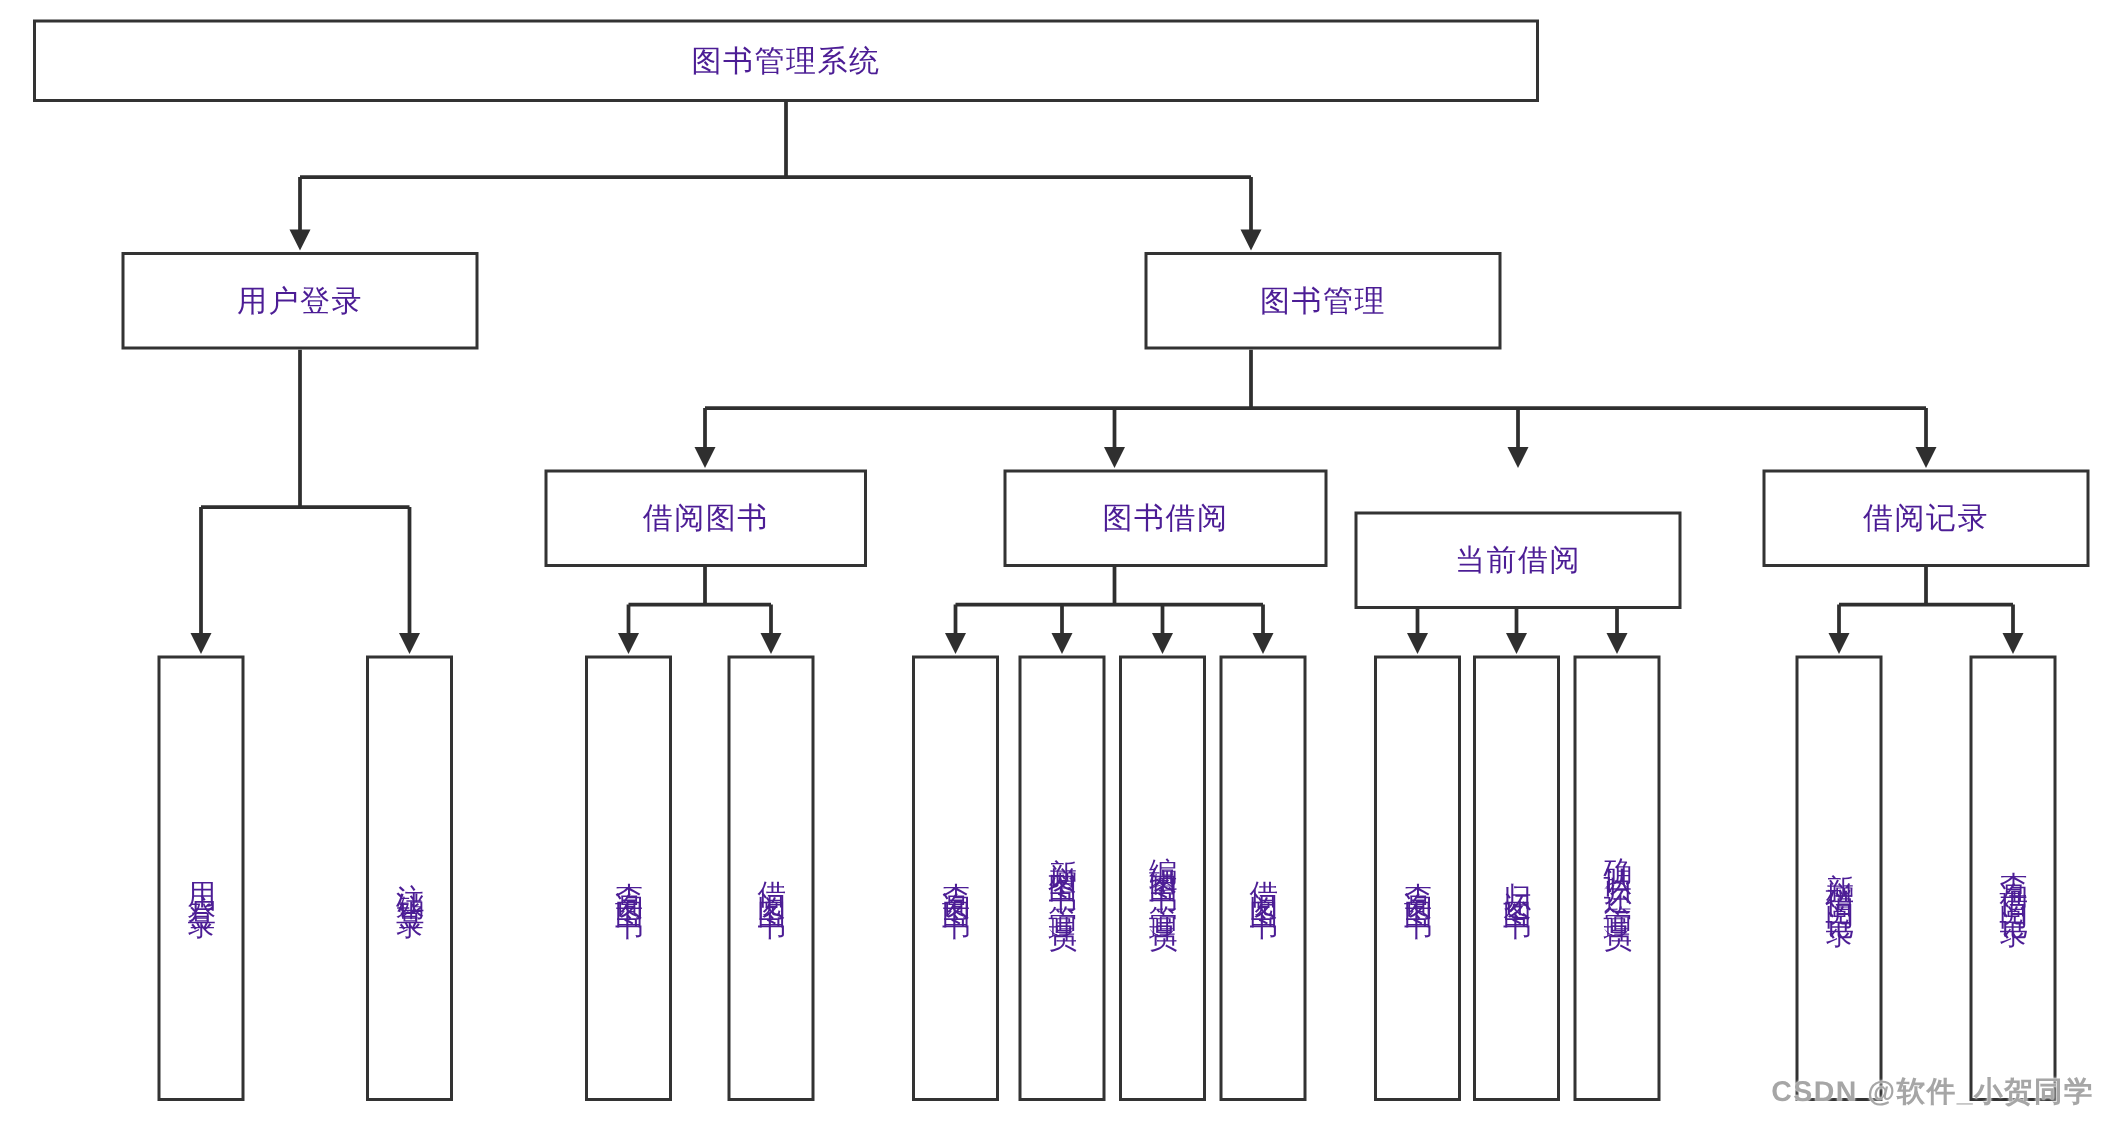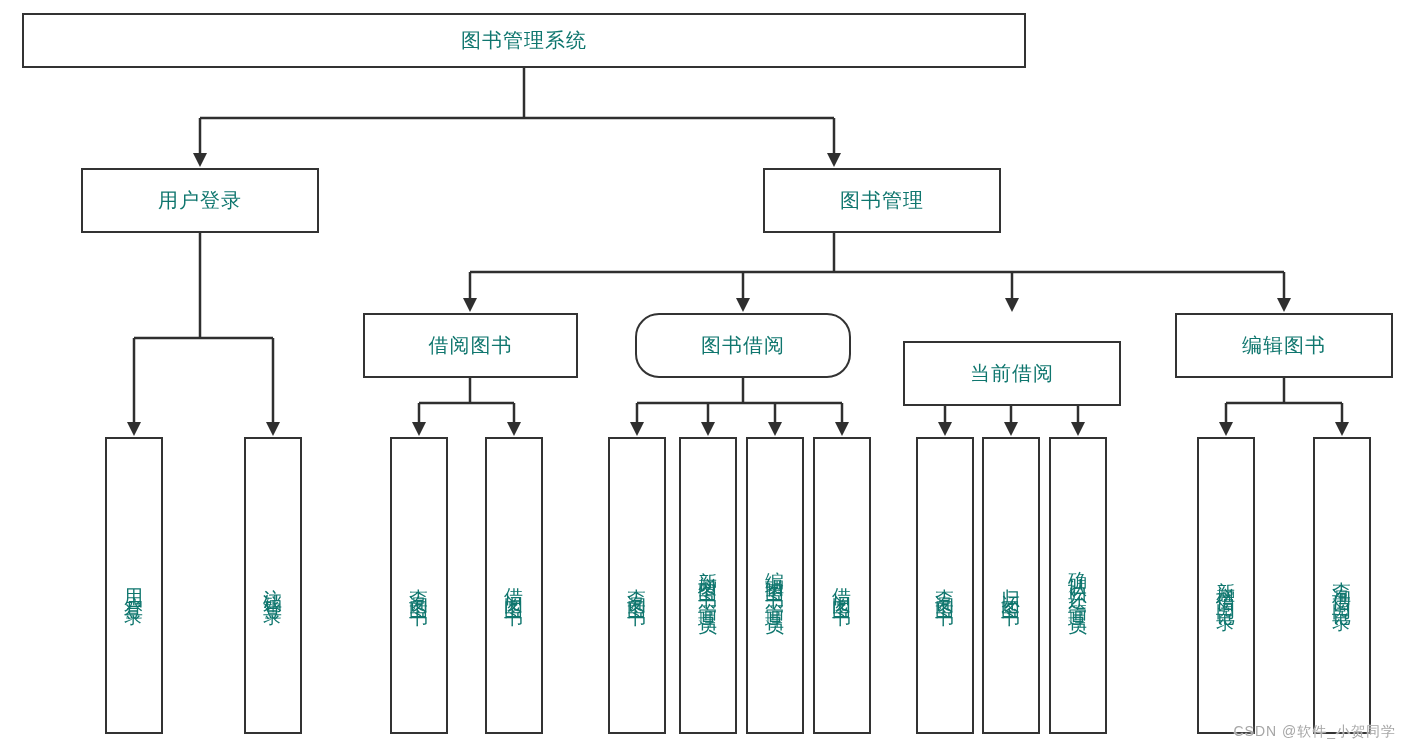--- a/index.html
+++ b/index.html
@@ -20,47 +20,48 @@
     left: 0;
     top: 0;
     width: 1405px;
     height: 747px;
   }
   .box {
     position: absolute;
     box-sizing: border-box;
     background: #ffffff;
     border: 2px solid #333333;
-    color: #0f766e;
+    color: #4c1d95;
     display: flex;
     align-items: center;
     justify-content: center;
     text-align: center;
     font-size: 20px;
     letter-spacing: 1px;
     z-index: 2;
   }
   .box.leaf {
     writing-mode: vertical-rl;
     letter-spacing: 0.34em;
     font-size: 19px;
     line-height: 1;
     padding: 6px 0;
     border-width: 2.5px;
   }
   .watermark {
     position: absolute;
     right: 9px;
     bottom: 6px;
-    font-size: 14px;
+    font-size: 19px;
     color: #a6a6a6;
     text-shadow: 0 0 2px #ffffff, 0 0 1px #ffffff;
     letter-spacing: 1px;
     z-index: 5;
     white-space: nowrap;
+    font-weight: bold;
   }
 </style>
 </head>
 <body>
 
 <div class="canvas">
 
   <svg class="connectors" width="1405" height="747" viewBox="0 0 1405 747" aria-hidden="true">
     <g stroke="#2f2f2f" stroke-width="2.5" fill="none">
 
@@ -141,28 +142,28 @@
   <div class="box" style="left:81px; top:168px; width:238px; height:65px;">
     <span>用户登录</span>
   </div>
   <div class="box" style="left:715px; top:168px; width:238px; height:65px;margin-left:48px;">
     <span>图书管理</span>
   </div>
 
   <div class="box" style="left:363px; top:313px; width:215px; height:65px;">
     <span>借阅图书</span>
   </div>
-  <div class="box" style="left:635px; top:313px; width:216px; height:65px;border-radius:24px;">
+  <div class="box" style="left:669px; top:313px; width:216px; height:65px;">
     <span>图书借阅</span>
   </div>
   <div class="box" style="left:903px; top:313px; width:218px; height:65px;margin-top:28px;">
     <span>当前借阅</span>
   </div>
   <div class="box" style="left:1175px; top:313px; width:218px; height:65px;">
-    <span>编辑图书</span>
+    <span>借阅记录</span>
   </div>
 
   <div class="box leaf" style="left:105px; top:437px; width:58px; height:297px;">
     <span>用户登录</span>
   </div>
   <div class="box leaf" style="left:244px; top:437px; width:58px; height:297px;">
     <span>注销登录</span>
   </div>
 
   <div class="box leaf" style="left:390px; top:437px; width:58px; height:297px;">

